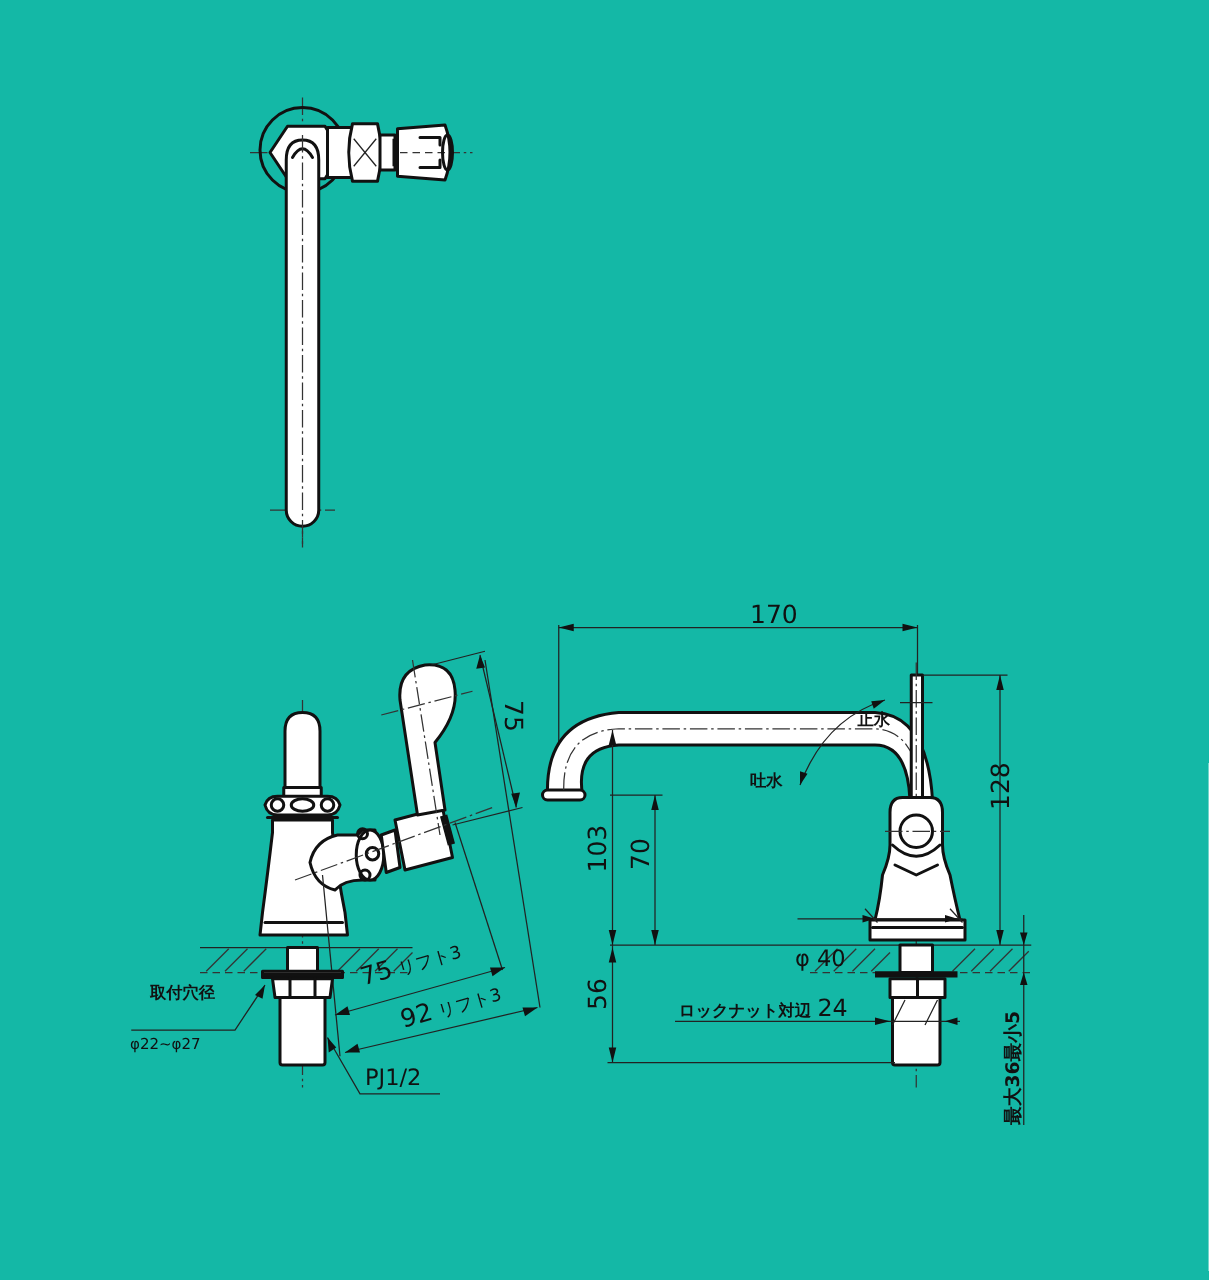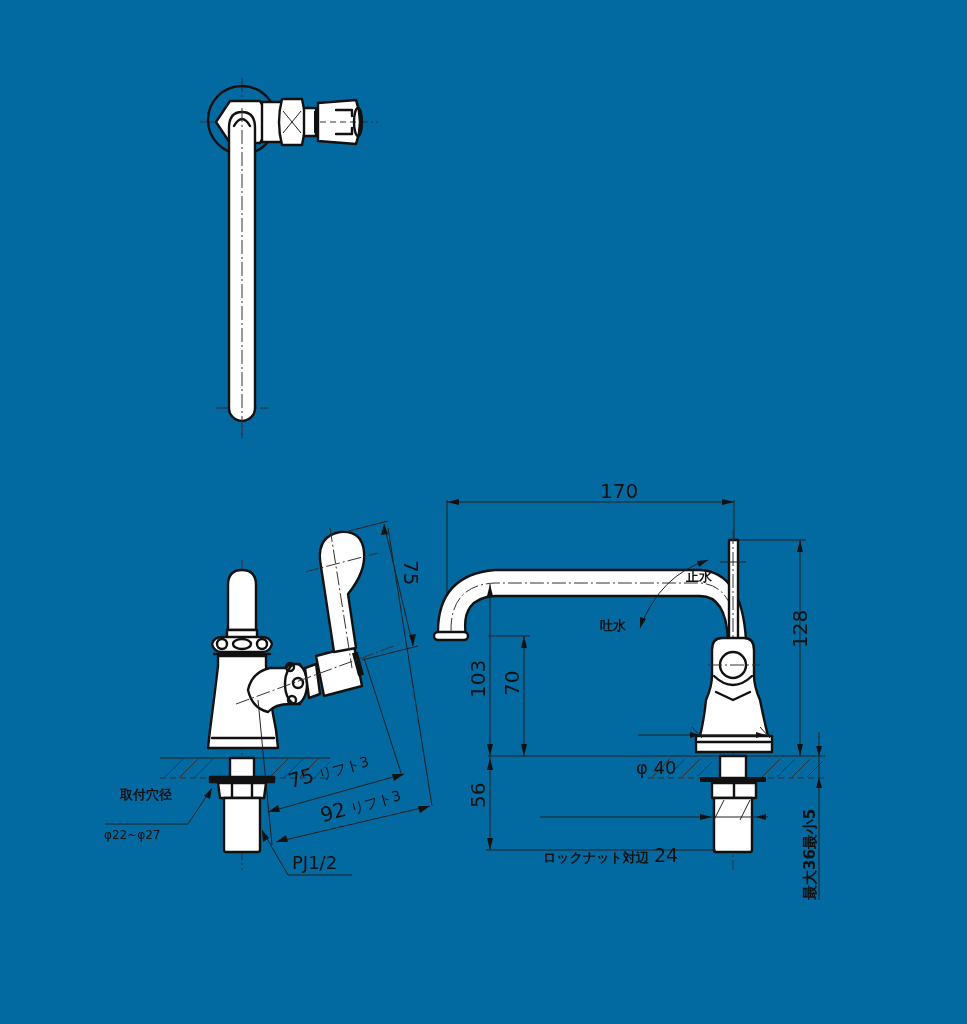--- a/index.html
+++ b/index.html
@@ -1,16 +1,16 @@
 <!DOCTYPE html>
 <html><head>
 <meta charset="utf-8">
 <style>
   html, body { margin:0; padding:0; background:#ffffff; }
-  #canvas { position:relative; width:967px; height:1024px; background:#0369a1; overflow:hidden; }
+  #canvas { position:relative; width:967px; height:1024px; background:#14b8a6; overflow:hidden; }
   svg { position:absolute; left:0; top:0; }
   .ol { fill:none; stroke:#111; stroke-width:2.4; stroke-linejoin:round; stroke-linecap:round; }
   .olw { fill:#fff; stroke:#111; stroke-width:2.4; stroke-linejoin:round; }
   .thin { fill:none; stroke:#222; stroke-width:1; }
   .cl { fill:none; stroke:#333; stroke-width:1; stroke-dasharray:14 3 2 3; }
   .dim { fill:none; stroke:#222; stroke-width:1; }
   .hatch { stroke:#333; stroke-width:1; }
   .dash { fill:none; stroke:#333; stroke-width:1; stroke-dasharray:6 4; }
   .lbl { position:absolute; font-family:"DejaVu Sans", sans-serif; color:#111; white-space:nowrap; line-height:1; }
   .num { font-size:20px; }
@@ -233,20 +233,20 @@
 <div class="lbl" style="left:318px; top:806px; transform:rotate(-16deg); transform-origin:left top;">
   <span class="num">92</span>
   <span style="font-size:14px;">リフト3</span>
 </div>
 
 <span class="lbl jp" style="left:120px; top:788px;">取付穴径</span>
 <span class="lbl num" style="left:104px; top:829px; font-size:12px;">φ22~φ27</span>
 
 <span class="lbl num" style="left:292px; top:854px; font-size:18px;">PJ1/2</span>
 
-<div class="lbl" style="left:543px; top:798px;margin-top:48px;">
+<div class="lbl" style="left:543px; top:798px;">
   <span class="jp">ロックナット対辺</span>
   <span class="num" style="font-size:19px;">24</span>
 </div>
 
 <span class="lbl rot" style="left:803px; top:900px; transform:rotate(-90deg); font-size:15px; font-weight:bold;">最大36最小5</span>
 
 </div>
 
 </body></html>

